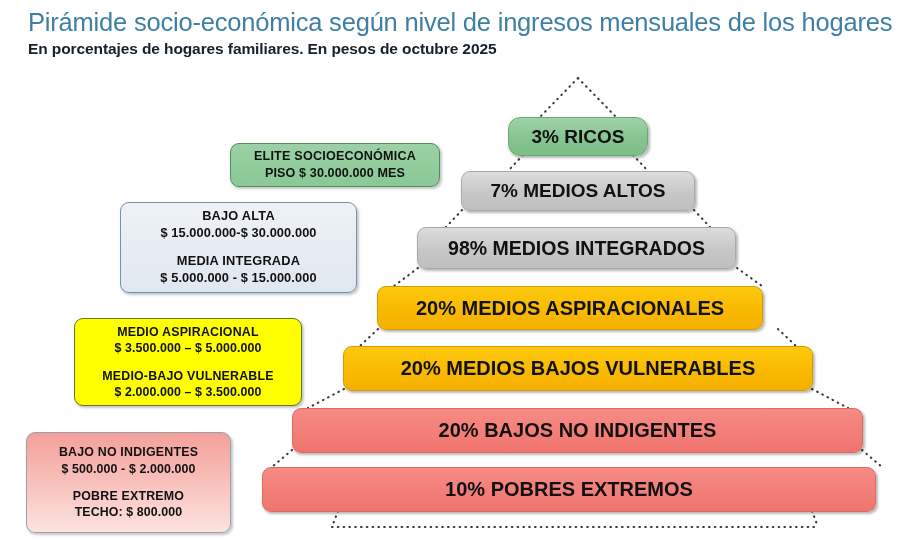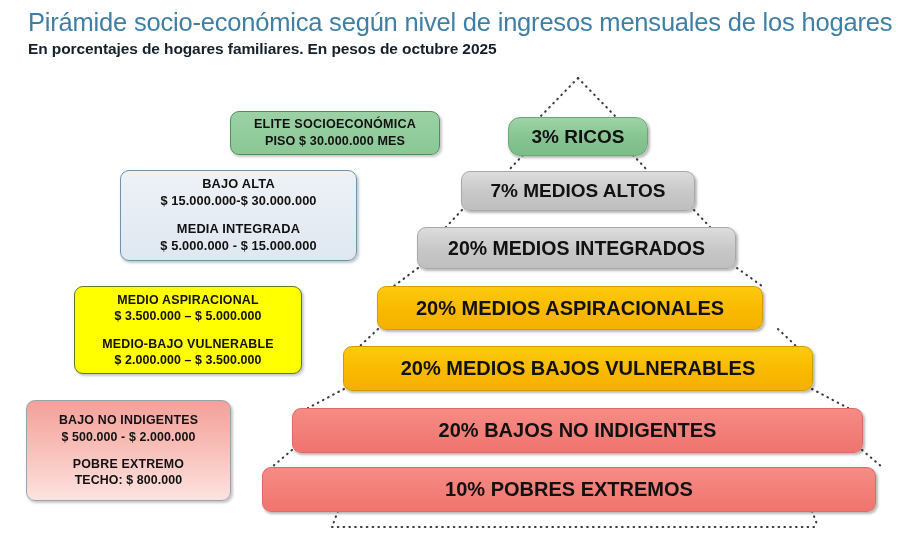--- a/index.html
+++ b/index.html
@@ -61,20 +61,21 @@
     border-color:#dd6a64;
   }
 
   
   .sidebox{
     border-width:1.5px;border-style:solid;
     box-shadow:1.5px 2px 2.5px rgba(0,0,0,0.22);
     color:#111111;
     line-height:1.32;
     padding:4px 6px;
+    margin-top:32px;
   }
   .sidebox .ln{display:block;white-space:nowrap;}
   .sidebox .head{font-weight:bold;letter-spacing:0.2px;}
   .sidebox .amt{font-weight:bold;letter-spacing:0.1px;}
   .sidebox .gap{height:11px;}
 
   .box-green{
     background:linear-gradient(180deg,#9bd1a5 0%,#8ac895 100%);
     border-color:#4f8f5e;
   }
@@ -167,21 +168,21 @@
 
   <div class="bar bar-green" style="left:508px;top:117px;width:140px;height:39px;font-size:19px;border-radius:12px;">
     <span>3%  RICOS</span>
   </div>
 
   <div class="bar bar-grey" style="left:461px;top:171px;width:234px;height:40px;font-size:19px;">
     <span>7%  MEDIOS ALTOS</span>
   </div>
 
   <div class="bar bar-grey" style="left:417px;top:227px;width:319px;height:42px;font-size:19.5px;">
-    <span>20%  MEDIOS INTEGRADOS</span>
+    <span>98%  MEDIOS INTEGRADOS</span>
   </div>
 
   <div class="bar bar-amber" style="left:377px;top:286px;width:386px;height:44px;font-size:20px;">
     <span>20%  MEDIOS ASPIRACIONALES</span>
   </div>
 
   <div class="bar bar-amber" style="left:343px;top:346px;width:470px;height:45px;font-size:20px;">
     <span>20%  MEDIOS BAJOS VULNERABLES</span>
   </div>
 

